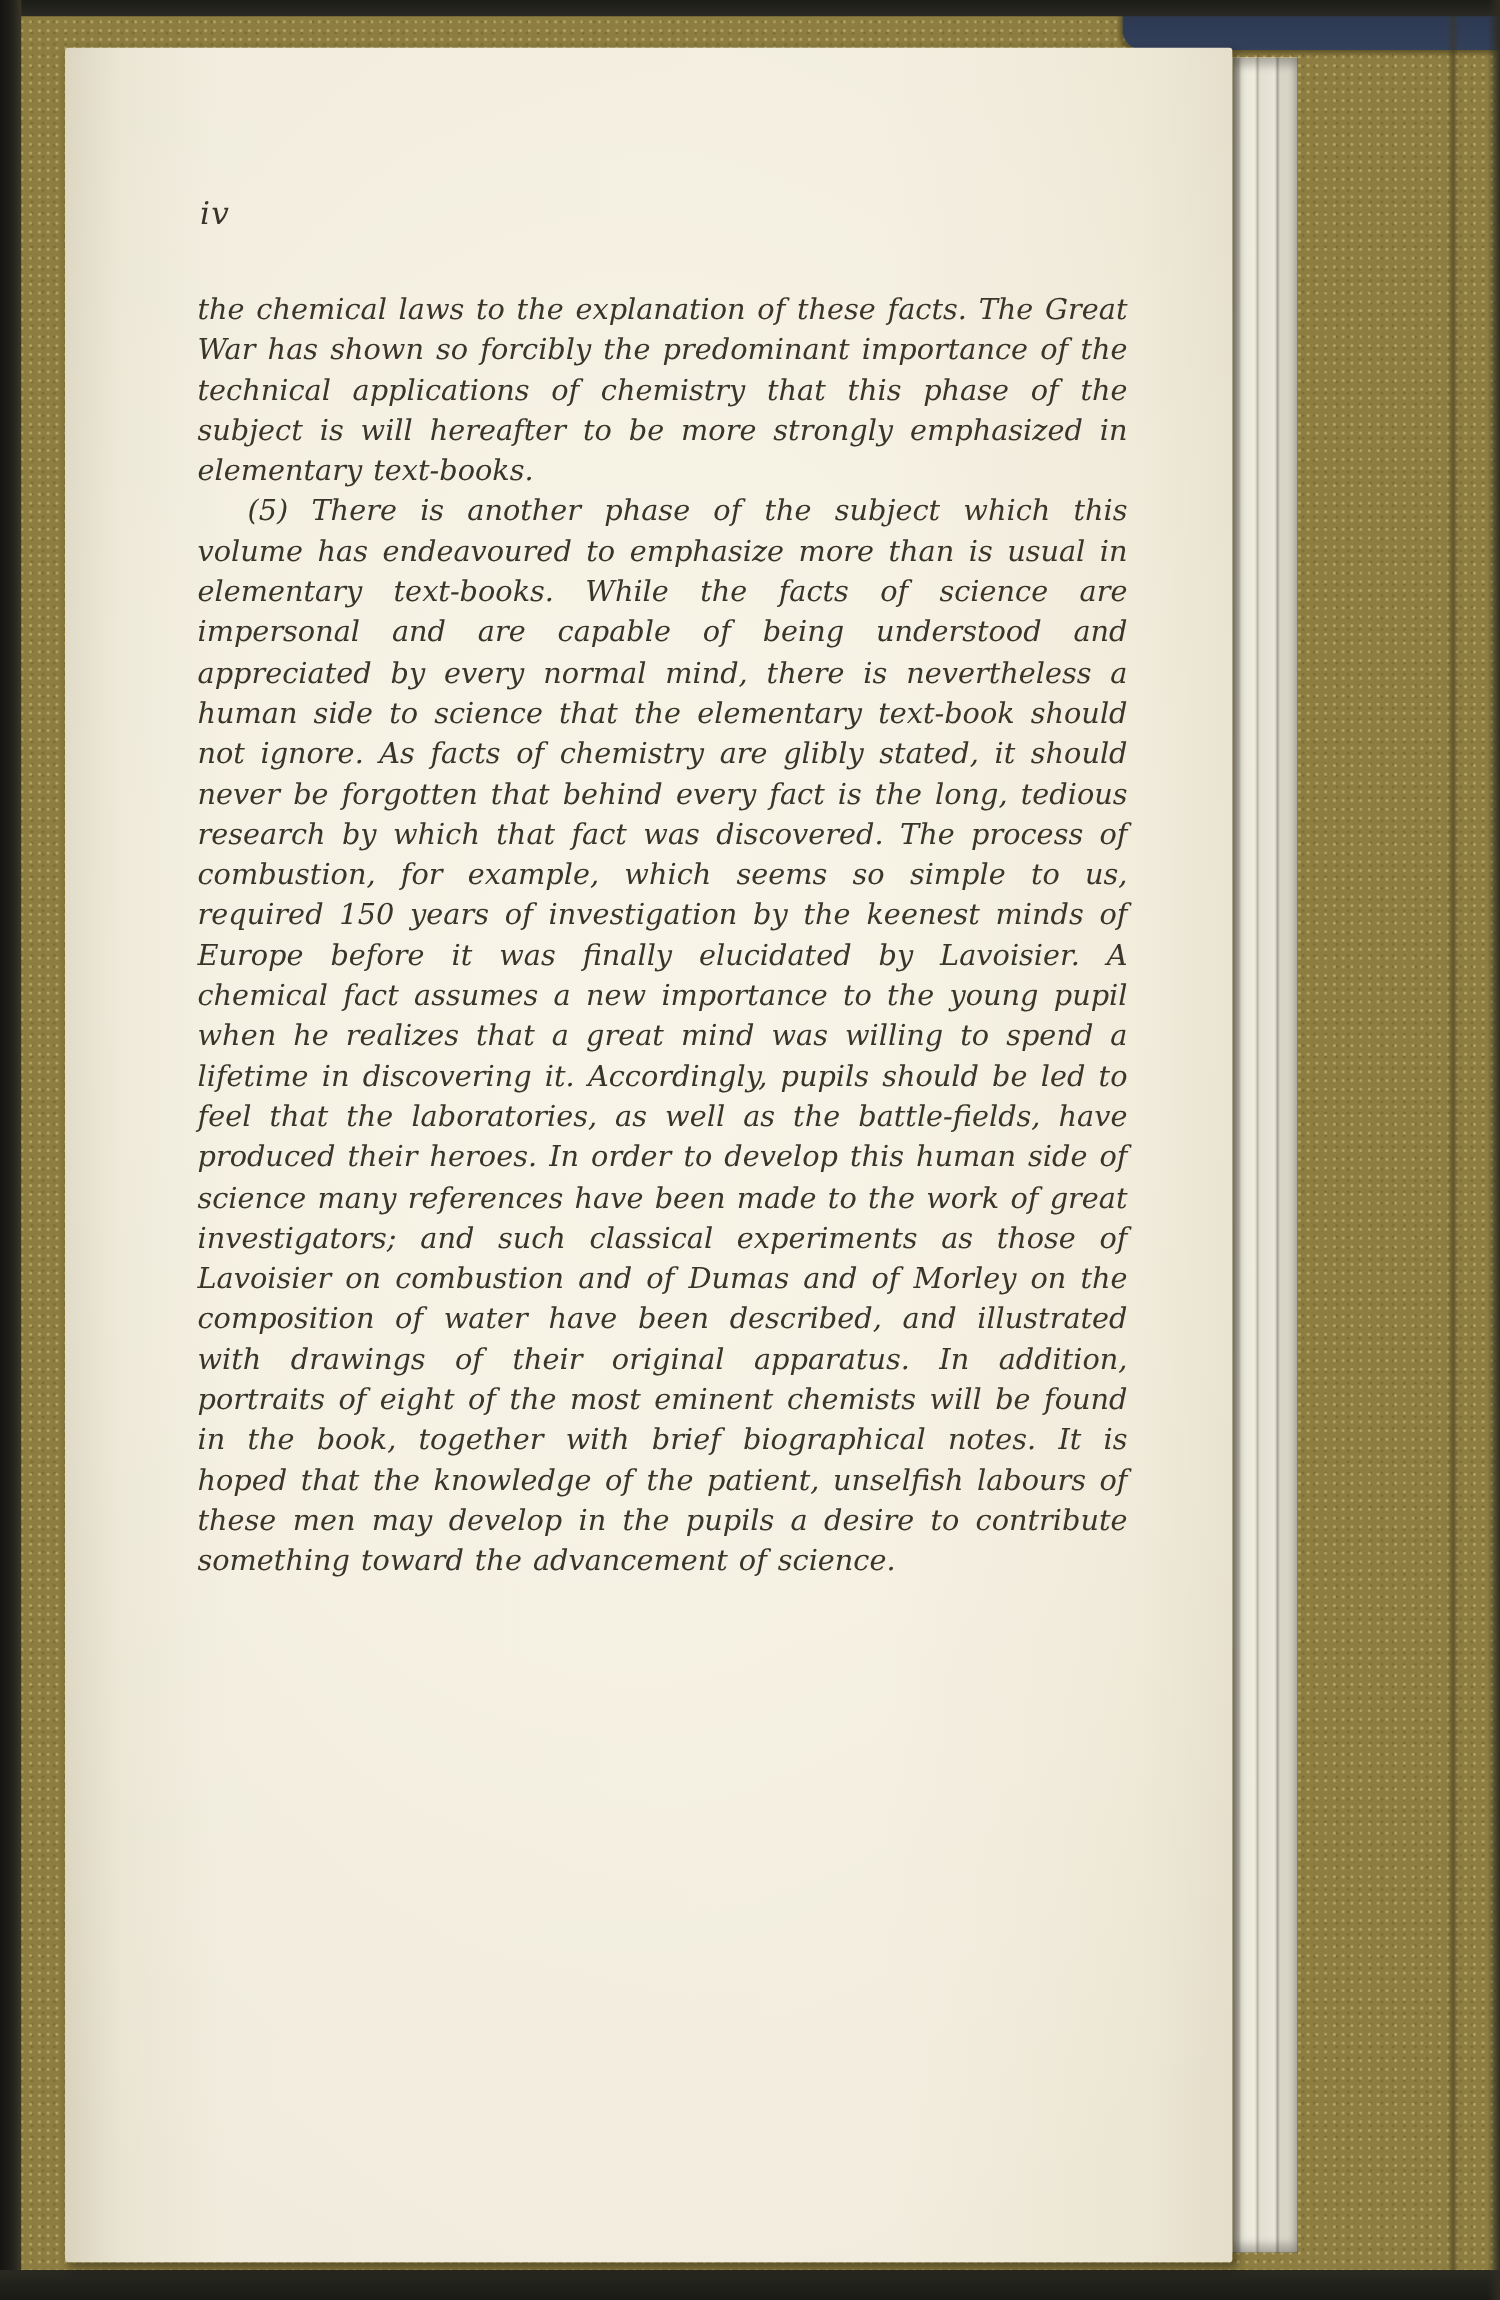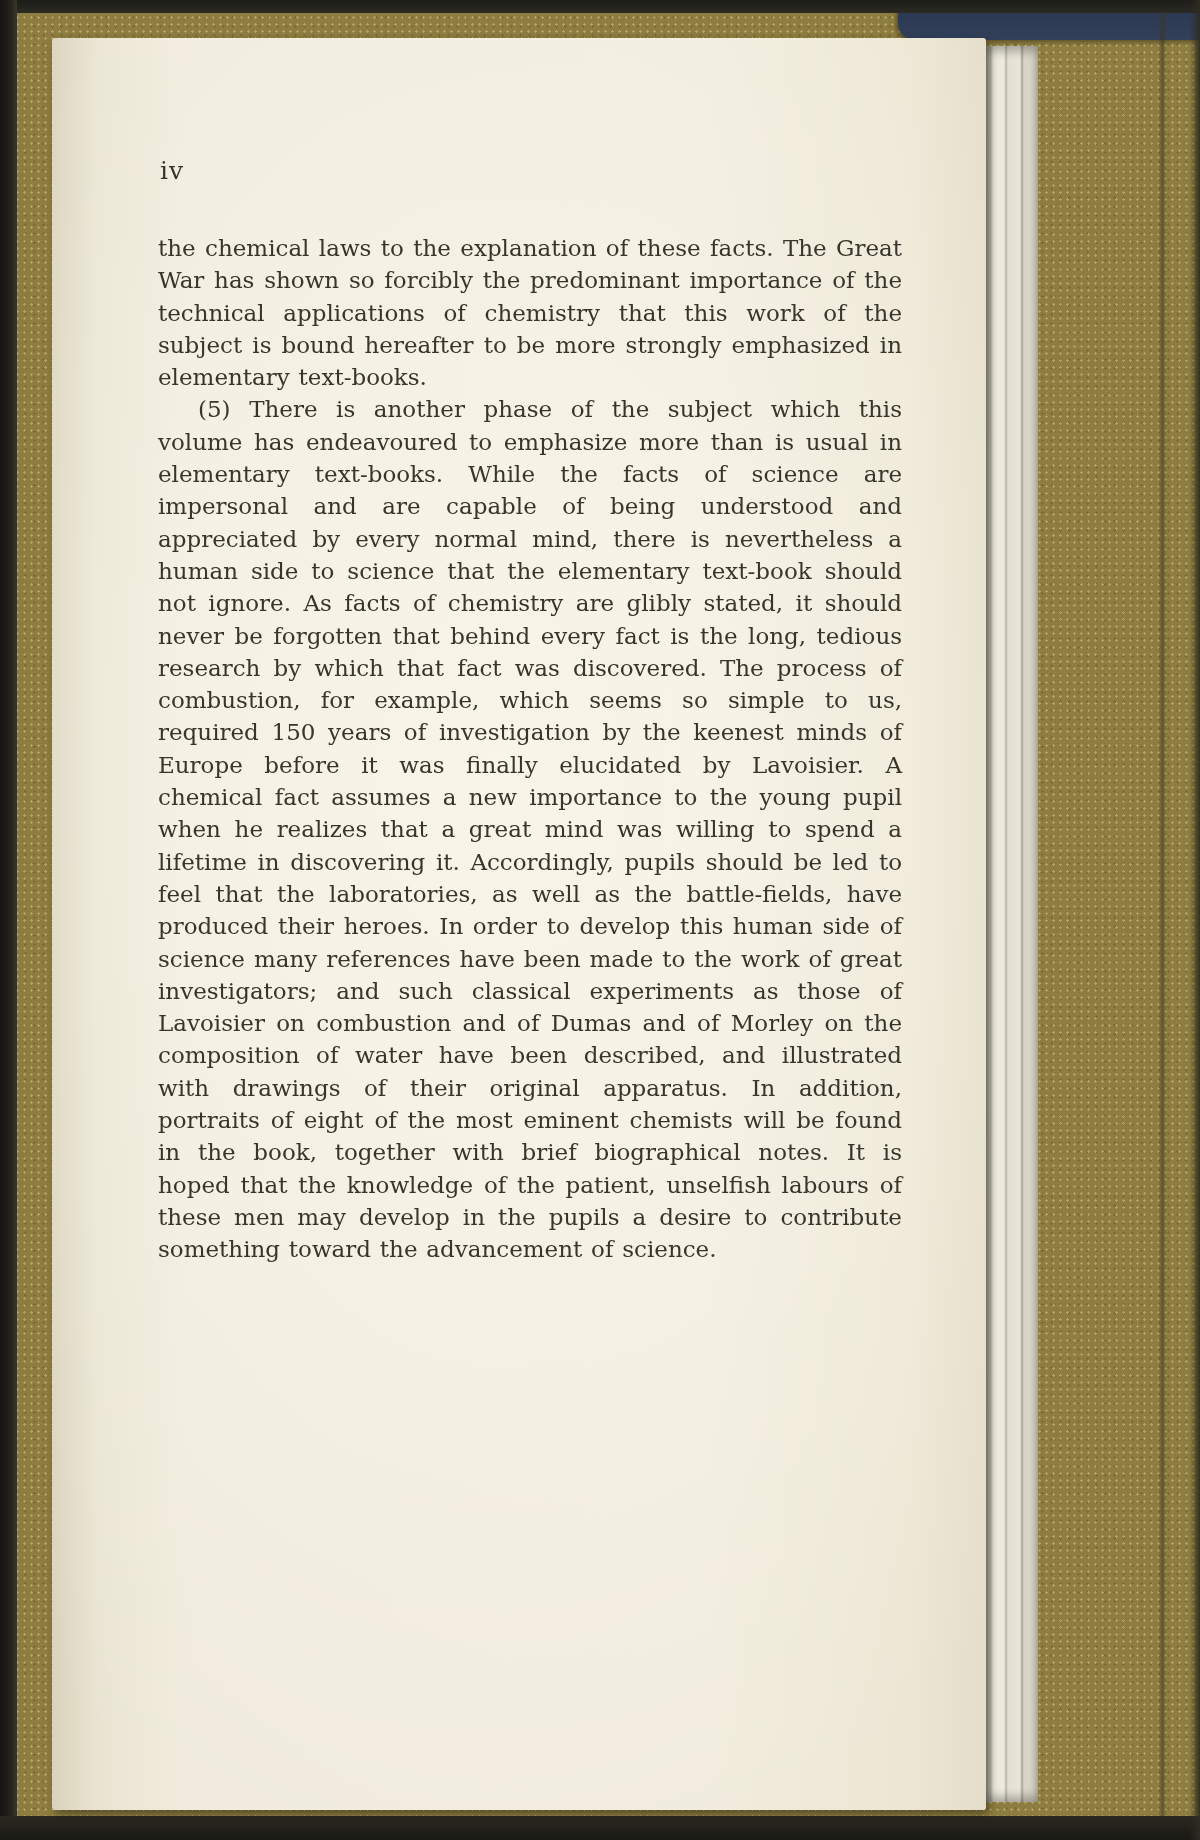--- a/index.html
+++ b/index.html
@@ -66,20 +66,21 @@
   }
 
   
   .page {
     position: absolute; left: 52px; top: 38px; width: 934px; height: 1772px;
     border-radius: 3px;
     background:
       radial-gradient(ellipse 120% 90% at 48% 42%, rgba(255,253,242,0.55), rgba(255,253,242,0) 70%),
       linear-gradient(90deg, #d9d2bc 0px, #e9e4d2 45px, #f0ebdc 130px, #f1ecdd 70%, #ece6d4 92%, #e4ddc9 100%);
     box-shadow: 3px 4px 8px rgba(20,18,8,0.45);
+    font-style: italic;
   }
 
   .page-inner {
     position: absolute; left: 106px; top: 118px; width: 744px;
     color: #38342a;
   }
 
   .page-header {
     position: relative;
     height: 34px;
@@ -120,18 +121,18 @@
 <div class="edge-right"></div>
 
 <div class="page">
   <div class="page-inner">
 
     <div class="page-header">
       <span class="page-number">iv</span>
     </div>
 
     <div class="body-text">
-      <p>the chemical laws to the explanation of these facts.  The Great War has shown so forcibly the predominant importance of the technical applications of chemistry that this work of the subject is bound hereafter to be more strongly emphasized in elementary text-books.</p>
+      <p>the chemical laws to the explanation of these facts.  The Great War has shown so forcibly the predominant importance of the technical applications of chemistry that this phase of the subject is will hereafter to be more strongly emphasized in elementary text-books.</p>
       <p>(5) There is another phase of the subject which this volume has endeavoured to emphasize more than is usual in elementary text-books.  While the facts of science are impersonal and are capable of being understood and appreciated by every normal mind, there is nevertheless a human side to science that the elementary text-book should not ignore.  As facts of chemistry are glibly stated, it should never be forgotten that behind every fact is the long, tedious research by which that fact was discovered.  The process of combustion, for example, which seems so simple to us, required 150 years of investigation by the keenest minds of Europe before it was finally elucidated by Lavoisier.  A chemical fact assumes a new importance to the young pupil when he realizes that a great mind was willing to spend a lifetime in discovering it.  Accordingly, pupils should be led to feel that the laboratories, as well as the battle-fields, have produced their heroes.  In order to develop this human side of science many references have been made to the work of great investigators; and such classical experiments as those of Lavoisier on combustion and of Dumas and of Morley on the composition of water have been described, and illustrated with drawings of their original apparatus.  In addition, portraits of eight of the most eminent chemists will be found in the book, together with brief biographical notes.  It is hoped that the knowledge of the patient, unselfish labours of these men may develop in the pupils a desire to contribute something toward the advancement of science.</p>
     </div>
 
   </div>
 </div>
 
 </body></html>

